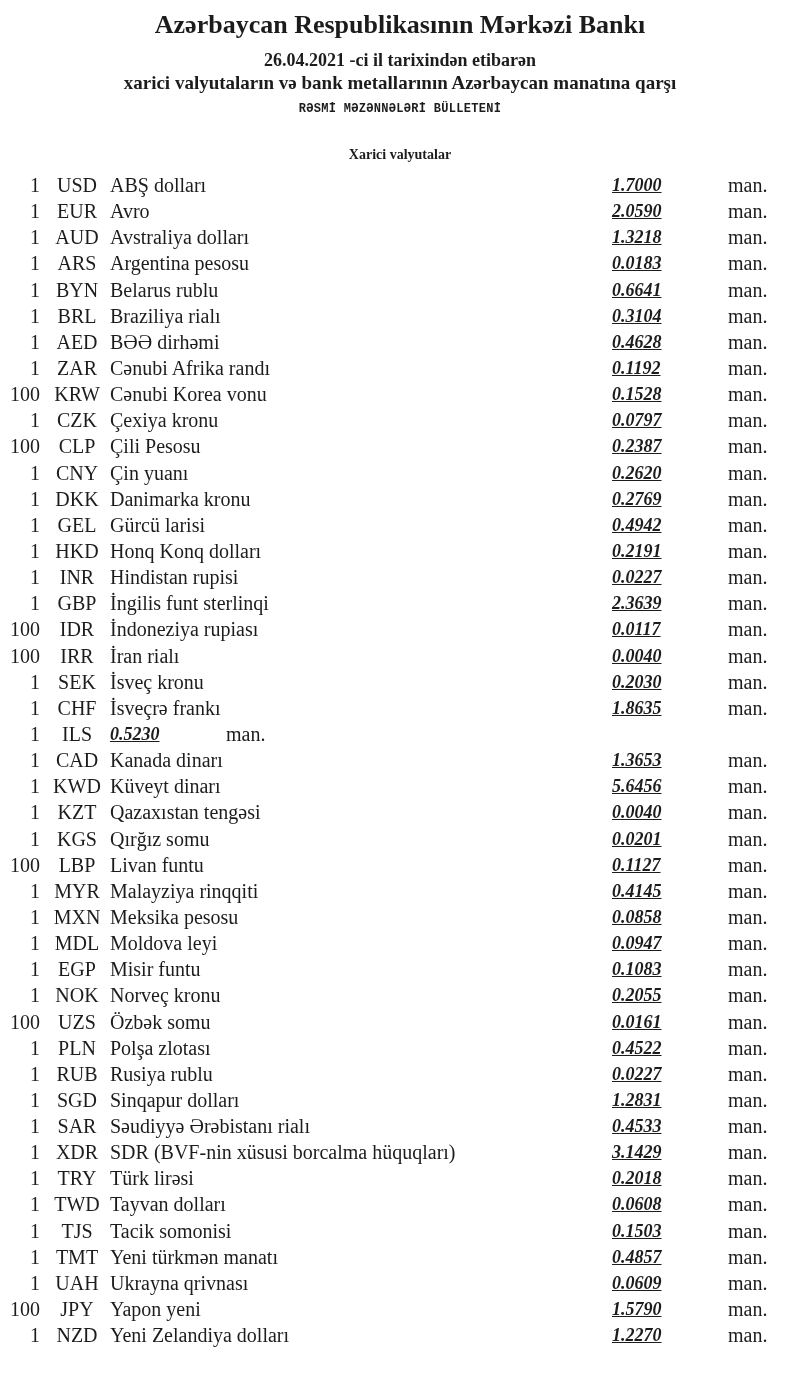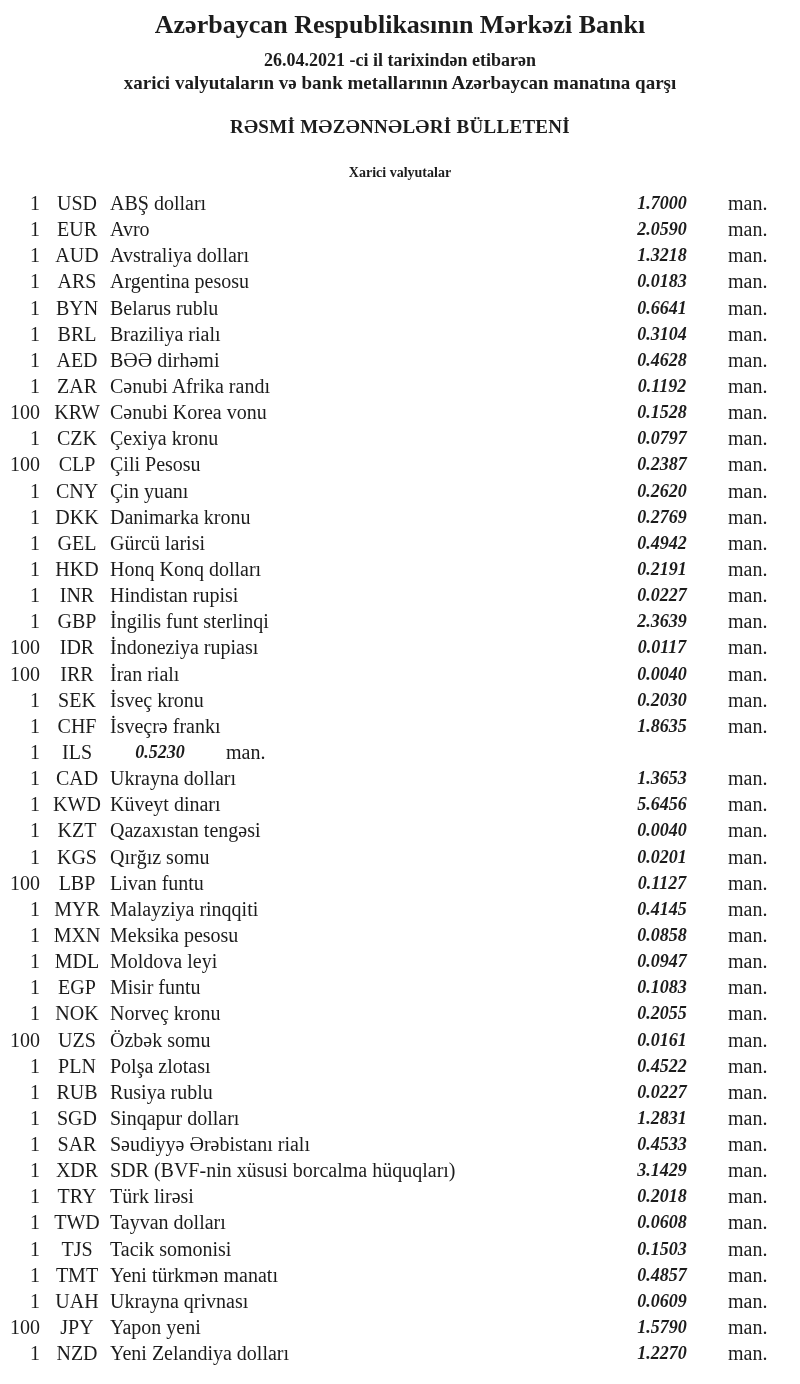--- a/index.html
+++ b/index.html
@@ -34,25 +34,26 @@
     font-weight: 700;
     line-height: 22px;
     margin-top: 7px;
   }
   .subject-line {
     font-size: 19px;
     font-weight: 700;
     line-height: 24px;
   }
   .bulletin-line {
-    font-size: 19px;
+    font-size: 12px;
     font-weight: 700;
     line-height: 24px;
-    margin-top: 20px;
+    margin-top: 2px;
     letter-spacing: 0.3px;
+    font-family: Liberation Mono, monospace;
   }
   .section-title {
     text-align: center;
     font-size: 14px;
     font-weight: 700;
     line-height: 22px;
     margin-top: 23px;
   }
   .rates {
     margin-top: 6px;
@@ -74,25 +75,26 @@
     margin-left: 4px;
     text-align: center;
     flex: 0 0 auto;
   }
   .name {
     flex: 1 1 auto;
     overflow: hidden;
   }
   .rate {
     width: 100px;
-    text-align: center;
+    text-align: left;
     font-weight: 700;
     font-style: italic;
     font-size: 18px;
     flex: 0 0 auto;
+    text-decoration: underline;
   }
   .unit {
     width: 88px;
     padding-left: 16px;
     box-sizing: border-box;
     text-align: left;
     flex: 0 0 auto;
   }
 </style>
 </head>
@@ -259,21 +261,21 @@
   </div>
       <div class="row">
     <span class="qty">1</span>
     <span class="code">ILS</span>
     <span class="rate">0.5230</span>
     <span class="unit">man.</span>
   </div>
       <div class="row">
     <span class="qty">1</span>
     <span class="code">CAD</span>
-    <span class="name">Ukrayna dolları</span>
+    <span class="name">Kanada dinarı</span>
     <span class="rate">1.3653</span>
     <span class="unit">man.</span>
   </div>
       <div class="row">
     <span class="qty">1</span>
     <span class="code">KWD</span>
     <span class="name">Küveyt dinarı</span>
     <span class="rate">5.6456</span>
     <span class="unit">man.</span>
   </div>

